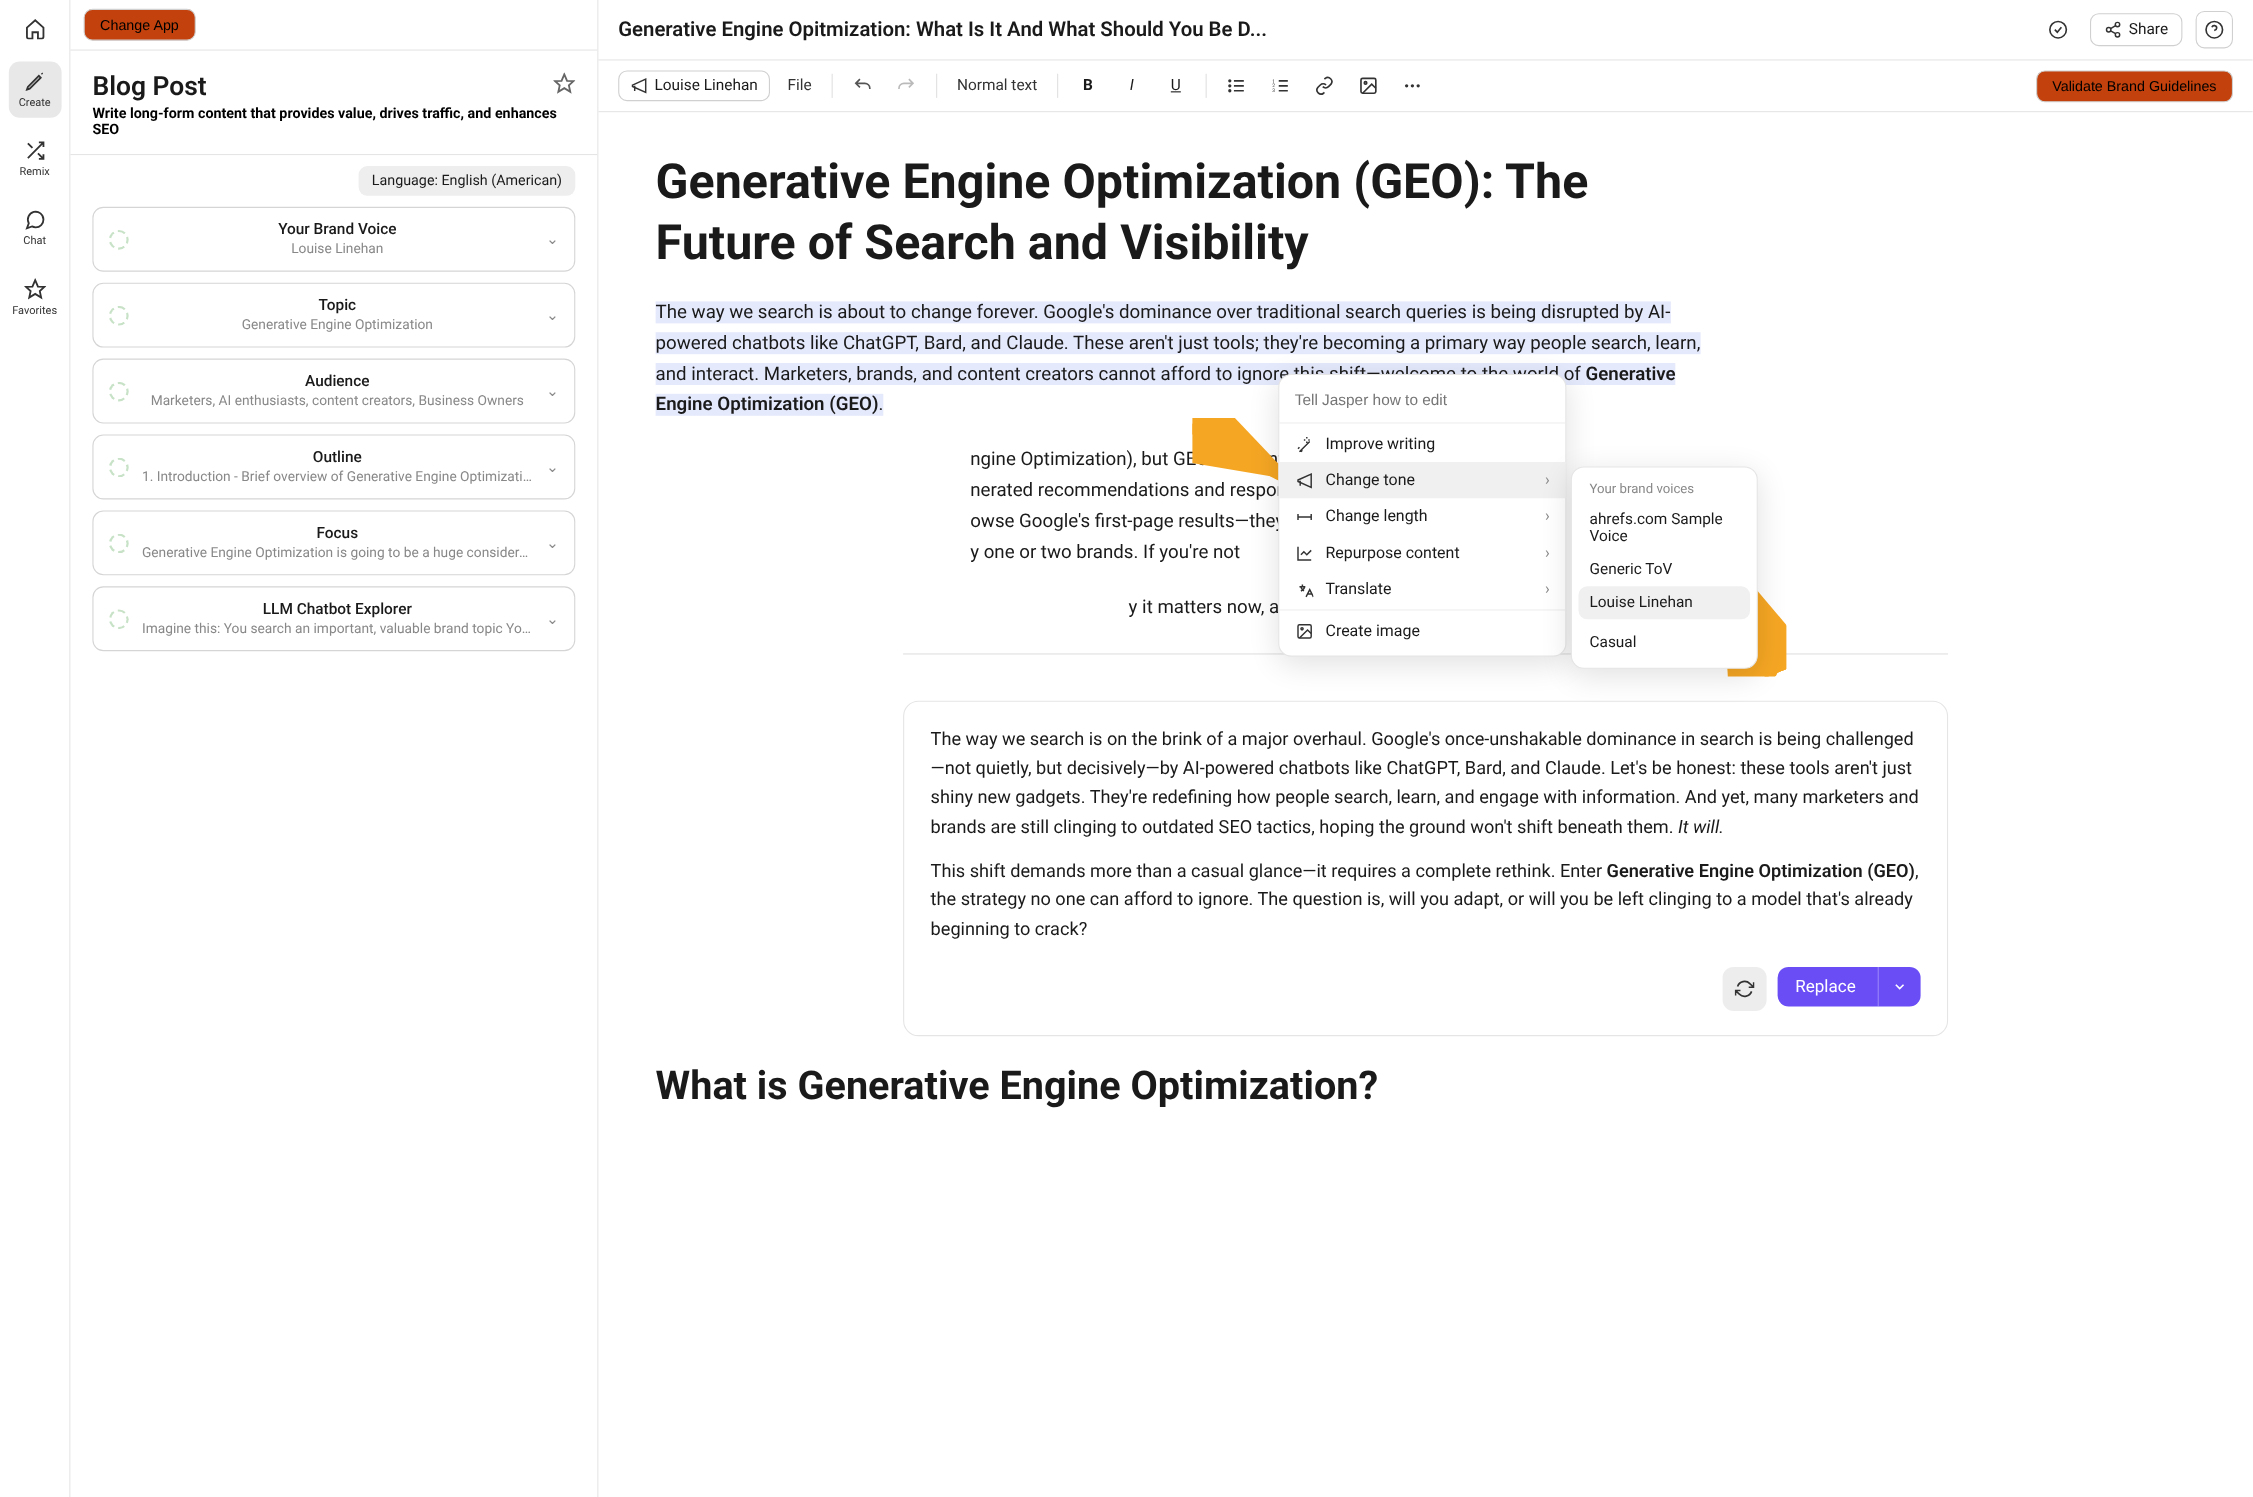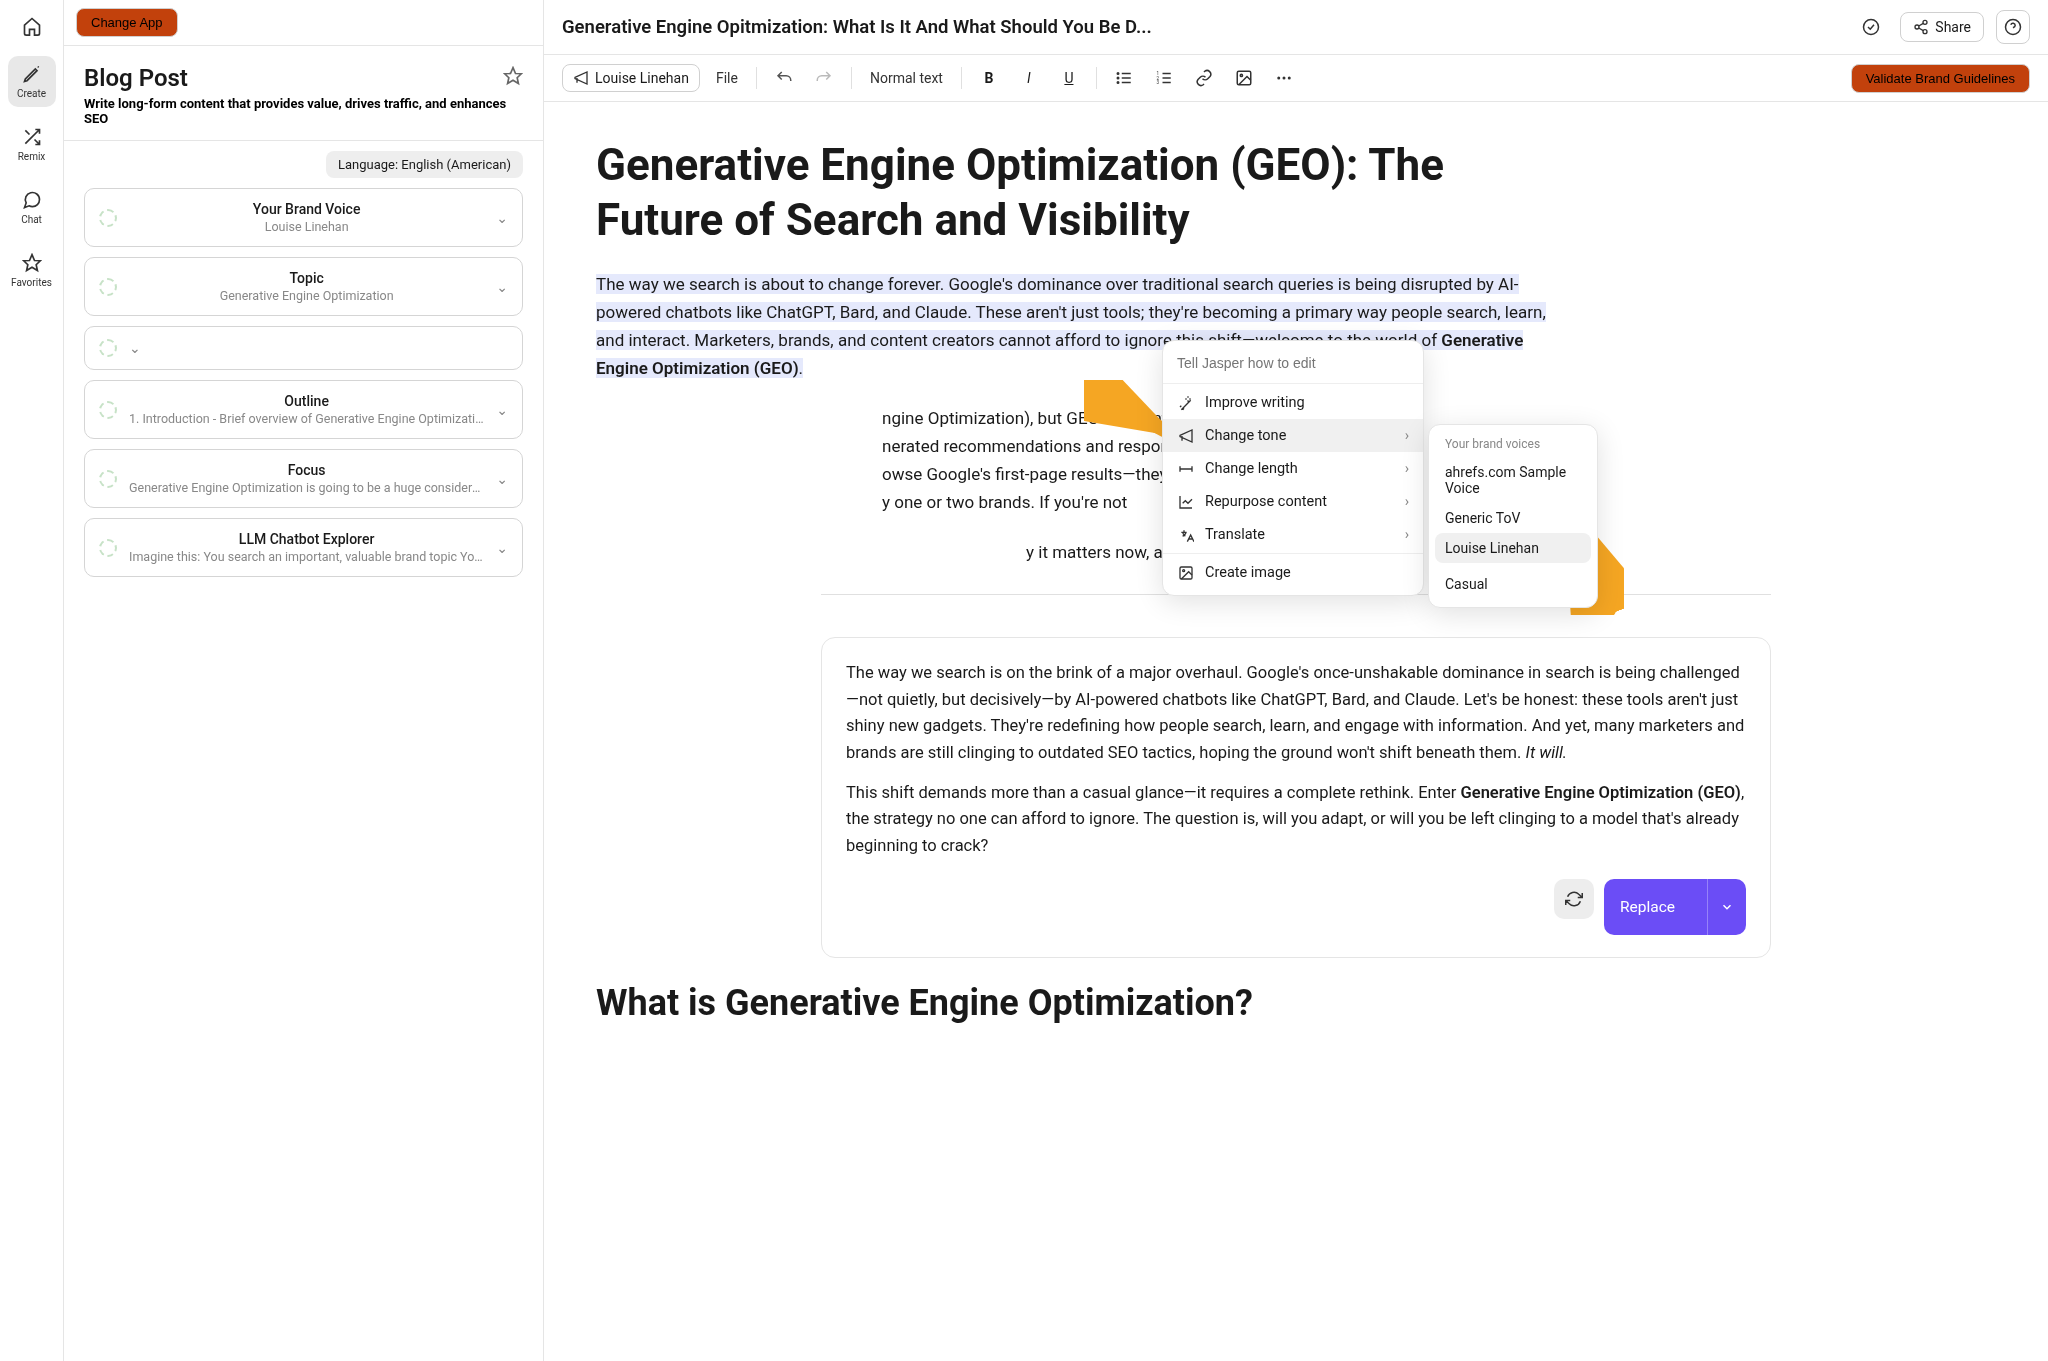--- a/index.html
+++ b/index.html
@@ -69,21 +69,21 @@
 .submenu { position: absolute; top: 424px; left: 884px; width: 170px; background: #fff; border: 1px solid #e5e5e5; border-radius: 12px; box-shadow: 0 6px 28px rgba(0,0,0,.12); padding: 8px 6px; z-index: 21; }
 .submenu .hdr { font-size: 12px; color: #888; padding: 4px 10px 6px; }
 .submenu .opt { padding: 7px 10px; font-size: 14px; border-radius: 8px; cursor: pointer; }
 .submenu .opt.hover { background: #f0f0f0; }
 
 
 .result-box { max-width: 950px; margin: 42px auto 0; border: 1px solid #e5e5e5; border-radius: 14px; padding: 22px 24px; font-size: 16.5px; line-height: 1.6; position: relative; }
 .result-box .italic { font-style: italic; }
 .result-actions { display: flex; justify-content: flex-end; gap: 10px; margin-top: 20px; }
 .refresh-btn { width: 40px; height: 40px; border-radius: 10px; background: #ededed; display:flex; align-items:center; justify-content:center; cursor:pointer; }
-.replace-btn { display: flex; align-items: center; gap: 16px; background: #6b4df6; color: #fff; border-radius: 10px; padding: 0; overflow:hidden; cursor:pointer; height: 56px; }
+.replace-btn { display: flex; align-items: center; gap: 4px; background: #6b4df6; color: #fff; border-radius: 10px; padding: 0; overflow:hidden; cursor:pointer; height: 36px; }
 .replace-btn .lbl { padding: 0 16px; font-size: 15.5px; }
 .replace-btn .dd { padding: 0 12px; border-left: 1px solid rgba(255,255,255,.3); height: 100%; display:flex; align-items:center; }
 
 
 .arrow-svg { position: absolute; pointer-events: none; z-index: 19; }
 
 svg { display: block; }
 </style>
 </head>
 <body>
@@ -160,20 +160,24 @@
       <div class="card">
         <div class="dot"></div>
         <div class="body">
           <div class="title">Topic</div>
           <div class="desc">Generative Engine Optimization</div>
         </div>
         <span class="chev">⌄</span>
       </div>
       <div class="card">
         <div class="dot"></div>
+        <div class="body">
+          <div class="title">Audience</div>
+          <div class="desc">Marketers, AI enthusiasts, content creators, Business Owners</div>
+        </div>
         <span class="chev">⌄</span>
       </div>
       <div class="card">
         <div class="dot"></div>
         <div class="body">
           <div class="title">Outline</div>
           <div class="desc">1. Introduction - Brief overview of Generative Engine Optimization (GEO). -...</div>
         </div>
         <span class="chev">⌄</span>
       </div>

